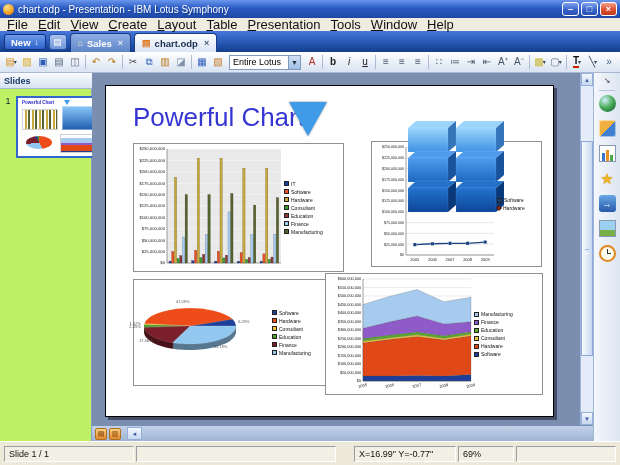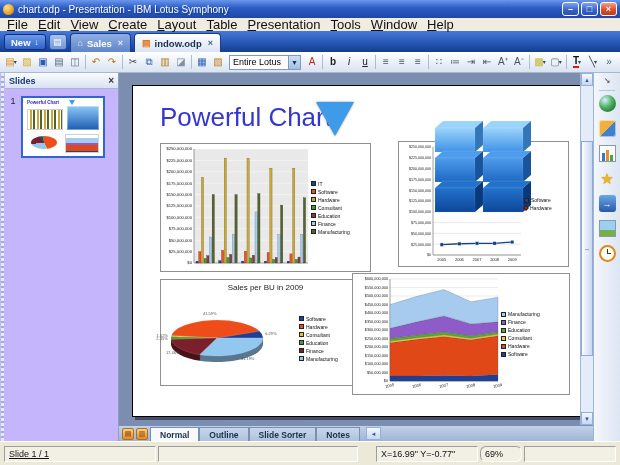--- a/index.html
+++ b/index.html
@@ -61,21 +61,21 @@
     font-size:9px;margin:0 3px;flex:none;}
   #zoom-box .zv{padding:0 3px;min-width:58px;}
   #zoom-box .za{width:12px;height:13px;background:linear-gradient(#CFE0F5,#9FC0E8);
     border-left:1px solid #7F9DB9;display:flex;align-items:center;justify-content:center;
     font-size:7px;color:#234;}
 
   
   #main{position:absolute;top:73px;left:0;width:620px;height:368px;display:flex;}
 
   
-  #sidepanel{width:119px;flex:none;background:#c4b5fd;border-right:1px solid #8CA0C0;display:flex;justify-content:flex-end;}
+  #sidepanel{width:92px;flex:none;background:#bef264;border-right:1px solid #8CA0C0;display:flex;}
   #panel-grip{width:5px;background:repeating-linear-gradient(#E6EDF8 0 3px,#9FB2CC 3px 5px);
     background-size:3px 5px;background-repeat:repeat-y;background-position:1px 0;}
   #panel-col{flex:1;display:flex;flex-direction:column;}
   #panel-header{height:16px;display:flex;align-items:center;padding:0 4px;
     background:linear-gradient(#FAFCFE,#D8E2F2);border-bottom:1px solid #A8B8D4;
     font-size:9px;font-weight:bold;color:#1A3A6B;}
   #panel-header .ph-title{flex:1;}
   #panel-header .ph-close{font-size:10px;color:#334;}
   #panel-body{flex:1;padding:7px 3px;display:flex;gap:3px;align-items:flex-start;}
   #slide-num{font-size:9px;color:#223;width:10px;text-align:center;}
@@ -162,24 +162,24 @@
   .ri-picture{border:1px solid #8898B0;background:linear-gradient(#9CD0F0 0 60%,#78B048 60% 100%);}
   .ri-clock{border-radius:50%;border:2px solid #E08820;background:#FDFDF0;position:relative;}
   .ri-clock::before{content:"";position:absolute;left:6px;top:2px;width:1px;height:5px;background:#333;}
   .ri-clock::after{content:"";position:absolute;left:6px;top:6px;width:4px;height:1px;background:#333;}
 
   
   #statusbar{position:absolute;left:0;top:441px;width:620px;height:24px;background:#ECE9D8;
     border-top:1px solid #fff;display:flex;align-items:center;padding:0 4px;gap:2px;}
   .sb{height:16px;border:1px solid;border-color:#9D9DA1 #FFF #FFF #9D9DA1;background:#F2F0E4;
     font-size:9px;display:flex;align-items:center;padding:0 4px;color:#111;}
-  #sb-slide{width:152px;text-decoration:underline;}
+  #sb-slide{width:130px;}
   #sb-mid{width:200px;}
   #sb-coords{width:102px;margin-left:16px;}
-  #sb-zoom{width:42px;border-radius:6px;}
+  #sb-zoom{width:56px;}
   #sb-fill{flex:1;}
 </style>
 </head>
 <body>
 
 <div id="window">
 
   <div id="titlebar">
     <span id="app-icon"></span>
     <span id="win-title">chart.odp - Presentation - IBM Lotus Symphony</span>
@@ -209,21 +209,21 @@
       <span class="dn">↓</span>
     </div>
     <div id="doc-quick-btn">▤</div>
     <div class="tab home">
       <span class="ticon">⌂</span>
       <span>Sales</span>
       <span class="tclose">×</span>
     </div>
     <div class="tab active">
       <span class="ticon">▤</span>
-      <span>indow.odp</span>
+      <span>chart.odp</span>
       <span class="tclose">×</span>
     </div>
   </div>
 
   <div id="toolbar">
     <span id="tb-left" style="display:flex;align-items:center;">
         <span class="tbtn">
           <span class="g" style="color: rgb(216, 144, 32);">▤</span>
           <span class="dn">▾</span>
         </span>
@@ -539,21 +539,20 @@
                     <span class="lt">Software</span>
                   </div>
                   <div class="lg-item">
                     <span class="sw diamond" style="background: rgb(204, 34, 0);"></span>
                     <span class="lt">Hardware</span>
                   </div>
                 </div>
             </div>
 
             <div id="c3" class="chart-frame">
-              <div class="ctitle">Sales per BU in 2009</div>
               <div class="crow">
                 <svg id="c3svg" width="138" height="88">
                     <path d="M56,52L102,52A46,18 0 0 0 98.45408205549538,45.06992469116682Z" fill="rgb(19,38,92)"></path>
                     <path d="M56,52L98.45408205549538,45.06992469116682A46,18 0 0 0 10.407490091114049,49.60942056171036Z" fill="rgb(143,46,16)"></path>
                     <path d="M56,52L10.407490091114049,49.60942056171036A46,18 0 0 0 10.109824707383638,50.756919537140696Z" fill="rgb(144,115,29)"></path>
                     <path d="M56,52L10.109824707383638,50.756919537140696A46,18 0 0 0 10.165384460348747,53.52498379855733Z" fill="rgb(46,94,29)"></path>
                     <path d="M56,52L10.165384460348747,53.52498379855733A46,18 0 0 0 38.55690223761003,68.65568163626448Z" fill="rgb(73,19,26)"></path>
                     <path d="M56,52L38.55690223761003,68.65568163626448A46,18 0 0 0 102,52.00000000000001Z" fill="rgb(88,120,144)"></path>
                     <path d="M56,51L102,51A46,18 0 0 0 98.45408205549538,44.06992469116682Z" fill="rgb(19,38,92)"></path>
                     <path d="M56,51L98.45408205549538,44.06992469116682A46,18 0 0 0 10.407490091114049,48.60942056171036Z" fill="rgb(143,46,16)"></path>
@@ -704,26 +703,20 @@
           <div id="vtrack">
             <div id="vthumb"></div>
           </div>
           <div class="scr-btn">▼</div>
         </div>
       </div>
 
       <div id="bottomstrip">
         <div class="bs-icon">▤</div>
         <div class="bs-icon">▥</div>
-        <span id="view-tabs" style="display:flex;align-items:flex-end;gap:0;">
-            <div class="vtab active">Normal</div>
-            <div class="vtab">Outline</div>
-            <div class="vtab">Slide Sorter</div>
-            <div class="vtab">Notes</div>
-          </span>
         <div id="bs-scroll">◂</div>
       </div>
     </div>
 
     <div id="rightbar">
       <div id="rb-collapse">↘</div>
       <div id="rb-div"></div>
     <div class="ri ri-web"></div>
         <div class="ri ri-gallery"></div>
         <div class="ri ri-charts"></div>

